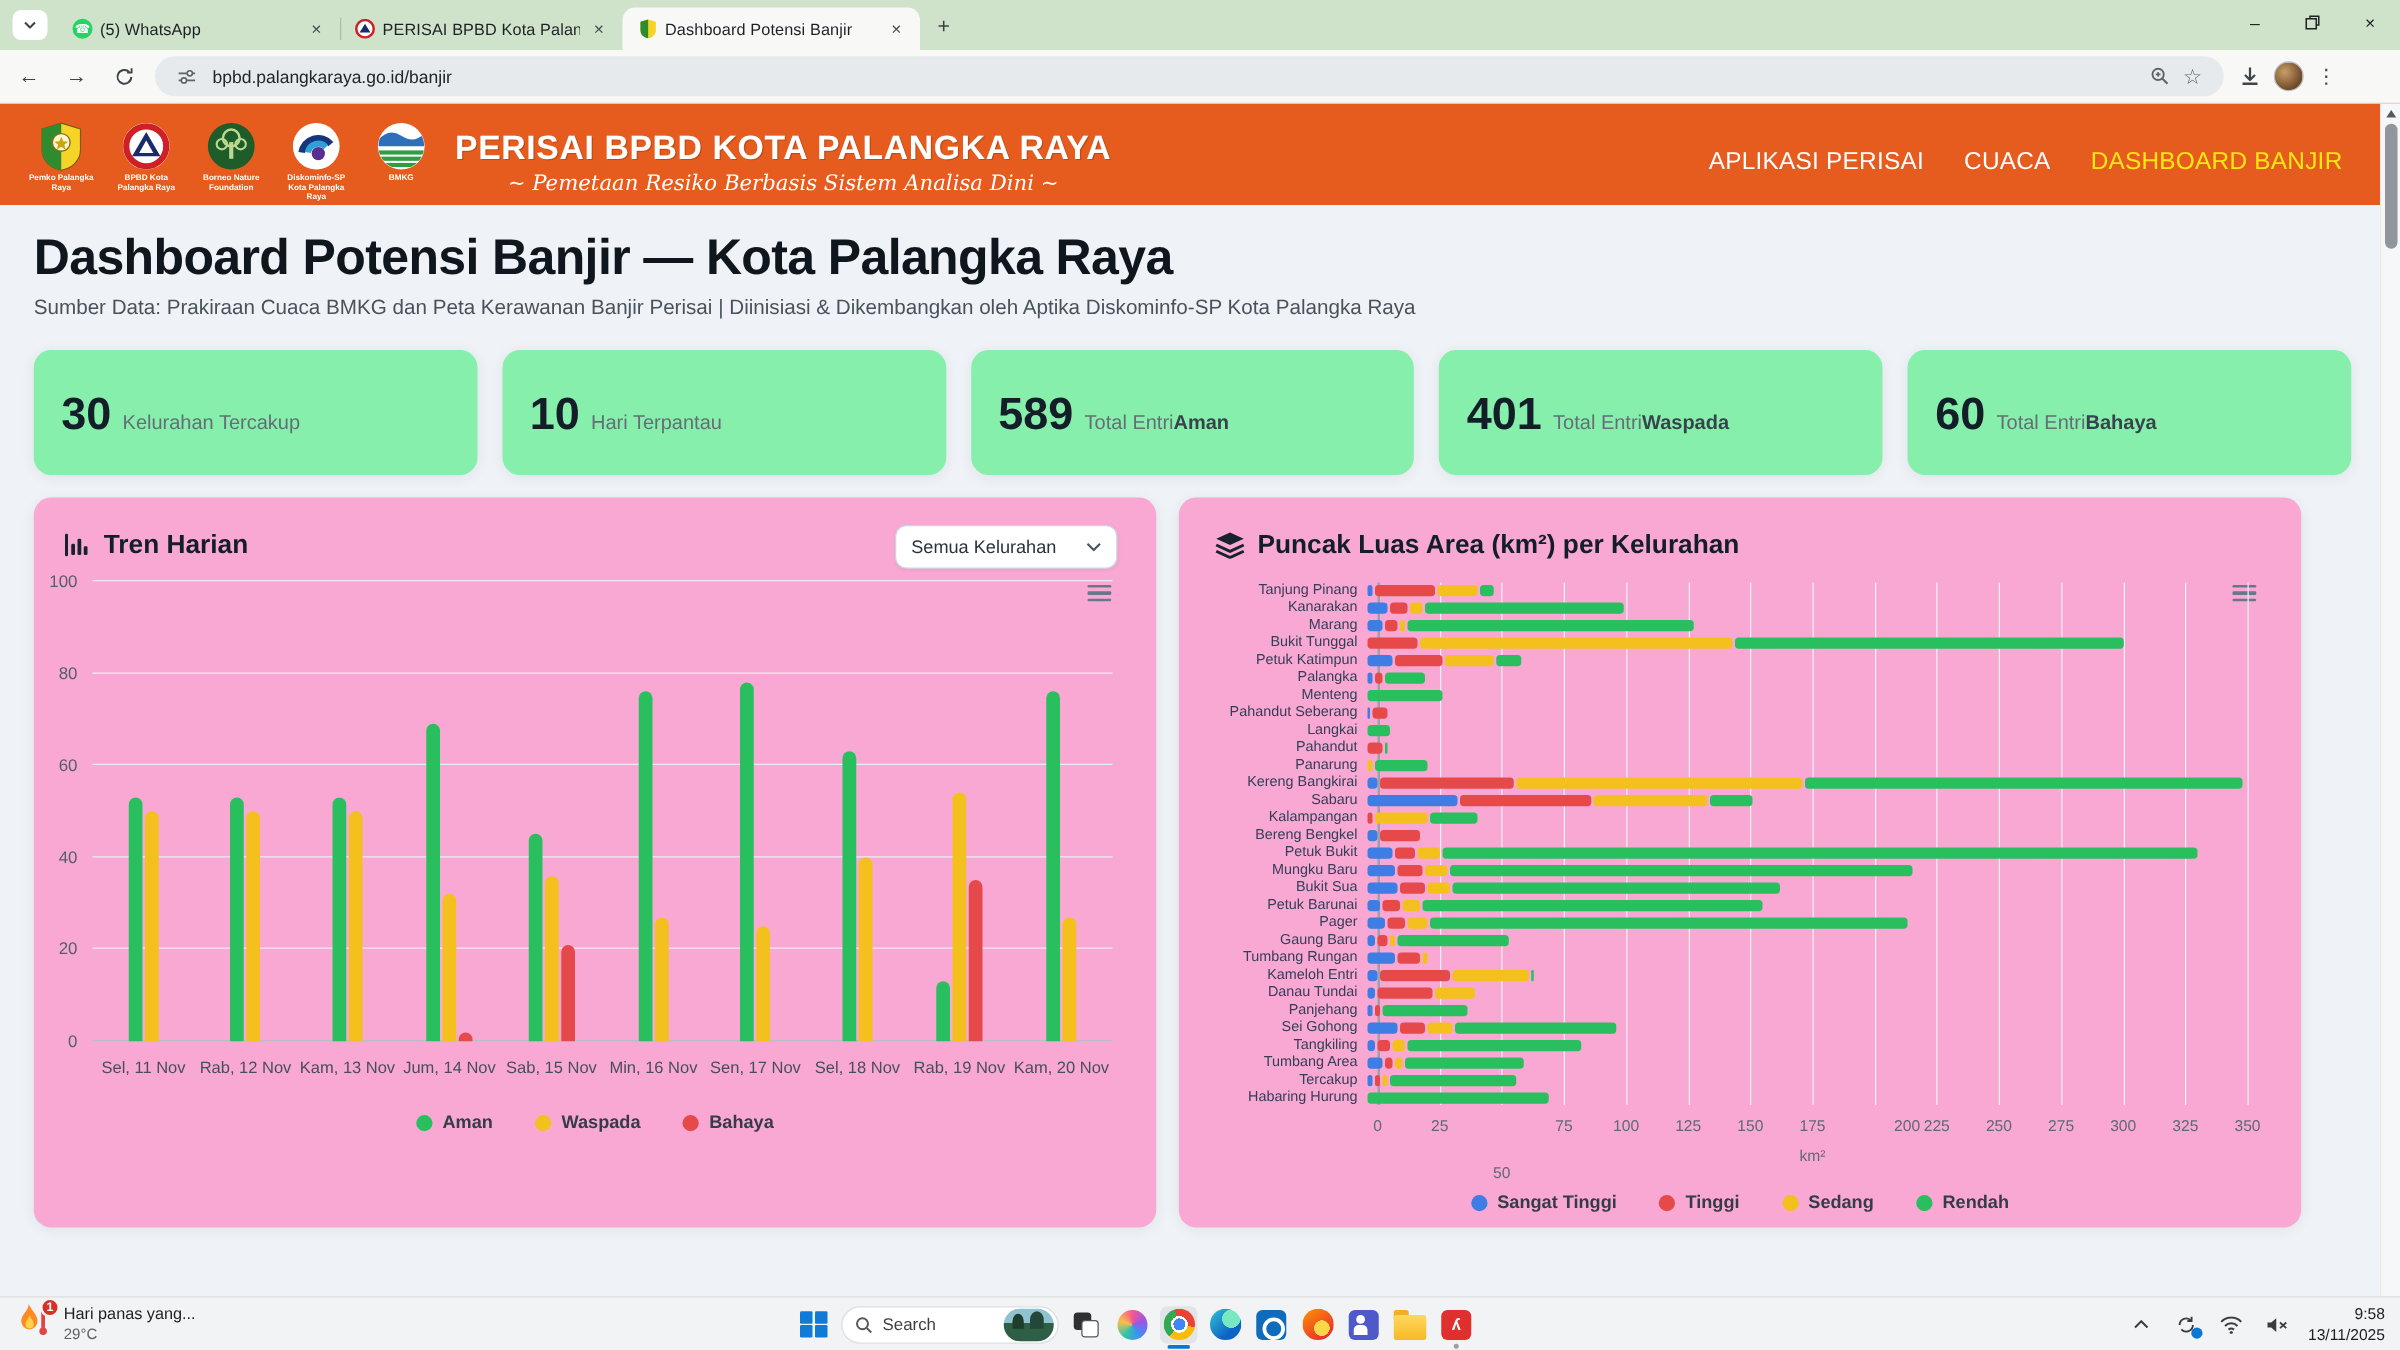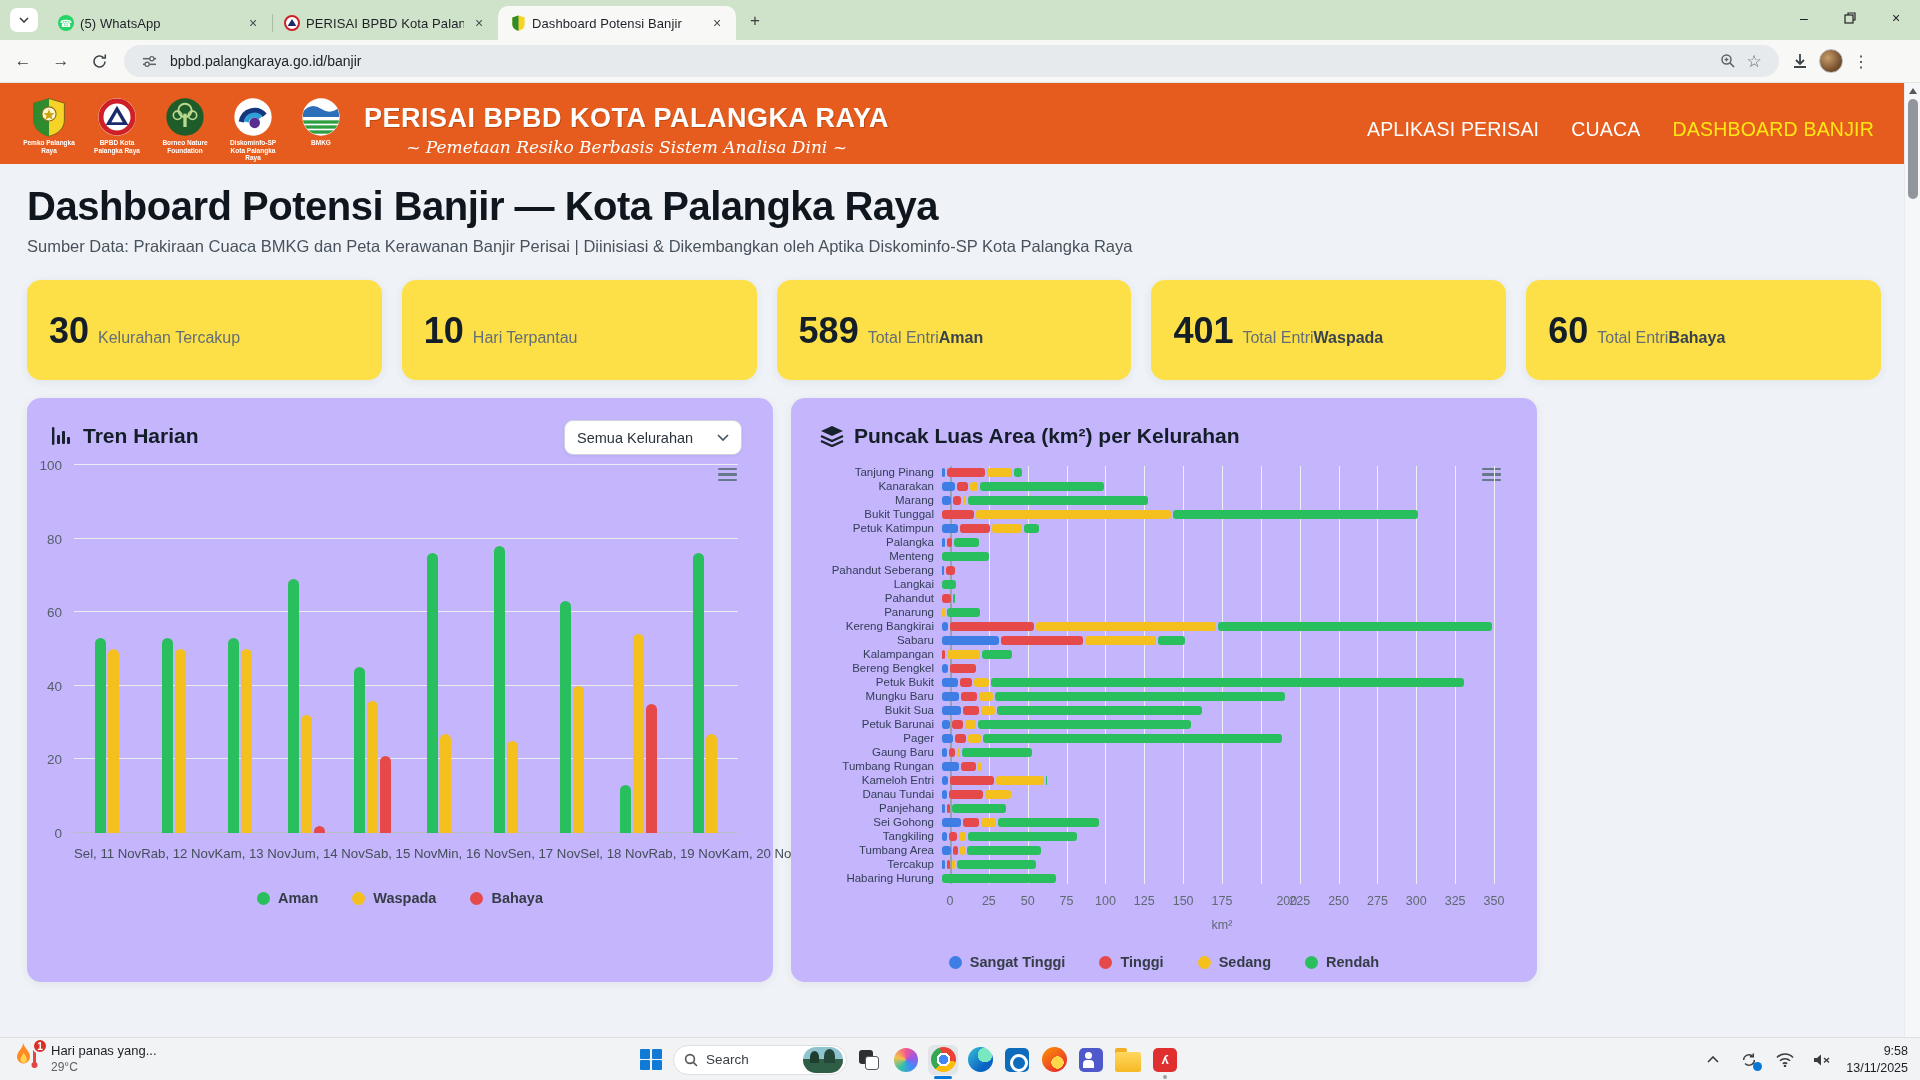--- a/index.html
+++ b/index.html
@@ -35,26 +35,26 @@
 .htitle .t1{font-size:27px;font-weight:700;color:#fff;letter-spacing:.5px;text-shadow:1px 1px 0 rgba(120,40,0,.35)}
 .htitle .t2{font-family:"DejaVu Serif",serif;font-style:italic;font-size:17px;color:#fff;text-align:center;margin-top:3px}
 .hnav{margin-left:auto;display:flex;gap:32px;align-items:center}
 .hnav .navitem{font-size:19.5px;color:#fff;font-weight:500;letter-spacing:.2px}
 .hnav .navitem.active{color:#ffe714}
 
 .page{position:absolute;left:0;top:164px;width:1904px;height:861px;background:#eff3f7;padding:20px 23px 0 27px}
 .h1{font-size:40px;font-weight:700;color:#10161d;letter-spacing:-.5px}
 .psub{font-size:16.5px;color:#49525c;margin-top:8px}
 .stats{display:flex;gap:20px;margin-top:24px}
-.statcard{width:355px;height:100px;background:#fde047;border-radius:14px;box-shadow:0 2px 10px rgba(25,45,70,.07);display:flex;align-items:baseline;padding:30px 22px 0 22px}
+.statcard{width:355px;height:100px;background:#86efac;border-radius:14px;box-shadow:0 2px 10px rgba(25,45,70,.07);display:flex;align-items:baseline;padding:30px 22px 0 22px}
 .statcard .num{font-size:36px;font-weight:700;color:#141e28}
 .statcard .lbl{font-size:16px;color:#646e77;margin-left:9px}
 .statcard .lblb{font-size:16px;color:#39434d;font-weight:700}
 .charts{display:flex;gap:18px;margin-top:18px}
-.card{width:746px;height:584px;background:#c4b5fd;border-radius:14px;box-shadow:0 2px 10px rgba(25,45,70,.07);position:relative}
+.card{width:898px;height:584px;background:#f9a8d4;border-radius:14px;box-shadow:0 2px 10px rgba(25,45,70,.07);position:relative}
 .cardtitle{position:absolute;left:24px;top:26px;display:flex;align-items:center;gap:10px;font-size:21px;font-weight:700;color:#141e28}
 .card2 .cardtitle{left:29px}
 .dropdown{position:absolute;right:31px;top:22px;width:178px;height:35px;background:#fff;border:1px solid #cdd4dd;border-radius:9px;display:flex;align-items:center;padding:0 12px;font-size:14.5px;color:#2a333c;box-shadow:0 1px 3px rgba(20,40,60,.08)}
 .dropdown .dtext{flex:1}
 .burger{position:absolute;right:36px;top:70px;width:19px;height:13px;display:flex;flex-direction:column;justify-content:space-between}
 .burger i{display:block;height:2.4px;background:#66788a;border-radius:1px}
 
 .trend-body{position:absolute;left:47px;right:35px;top:67px;height:368px}
 .grid-h{position:absolute;left:0;right:0;height:1px;background:#e9edf1}
 .grid-h.axis{background:#b7bec6}
@@ -712,21 +712,21 @@
               <div class="alabel">Habaring Hurung</div>
               <div class="atrack">
                 <div class="aseg" style="width: 20.5714%; background: rgb(42, 191, 94);"></div>
               </div>
             </div>
           </div>
       </div>
       <div class="area-ticks">
           <div class="xtick" style="left: 0%;">0</div>
           <div class="xtick" style="left: 7.14286%;">25</div>
-          <div class="xtick" style="left: 14.2857%;">50</div>
+          <div class="xtick" style="left: 14.2857%; margin-top: 37px;">50</div>
           <div class="xtick" style="left: 21.4286%;">75</div>
           <div class="xtick" style="left: 28.5714%;">100</div>
           <div class="xtick" style="left: 35.7143%;">125</div>
           <div class="xtick" style="left: 42.8571%;">150</div>
           <div class="xtick" style="left: 50%;">175</div>
           <div class="xtick" style="left: 57.1429%; margin-left: 26px;">200</div>
           <div class="xtick" style="left: 64.2857%;">225</div>
           <div class="xtick" style="left: 71.4286%;">250</div>
           <div class="xtick" style="left: 78.5714%;">275</div>
           <div class="xtick" style="left: 85.7143%;">300</div>

